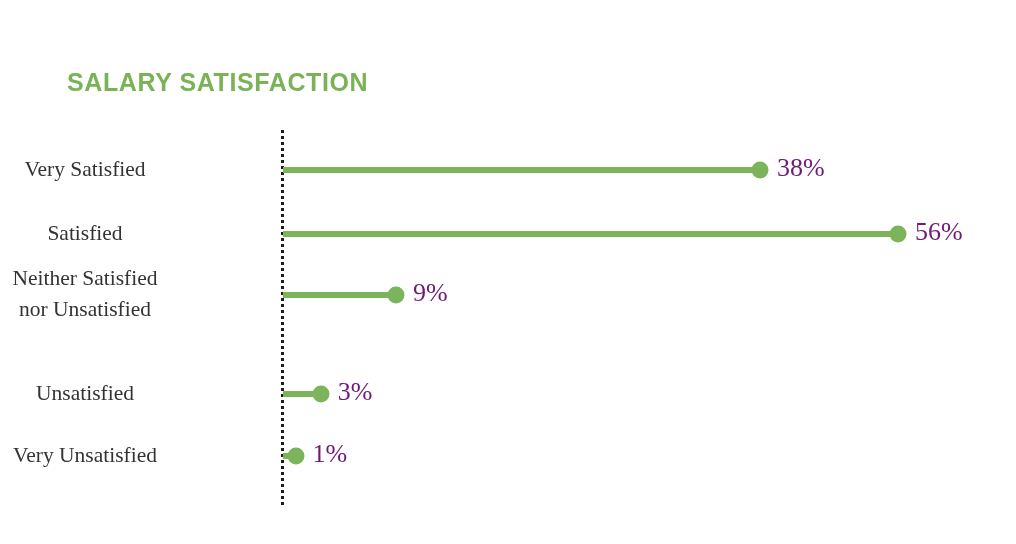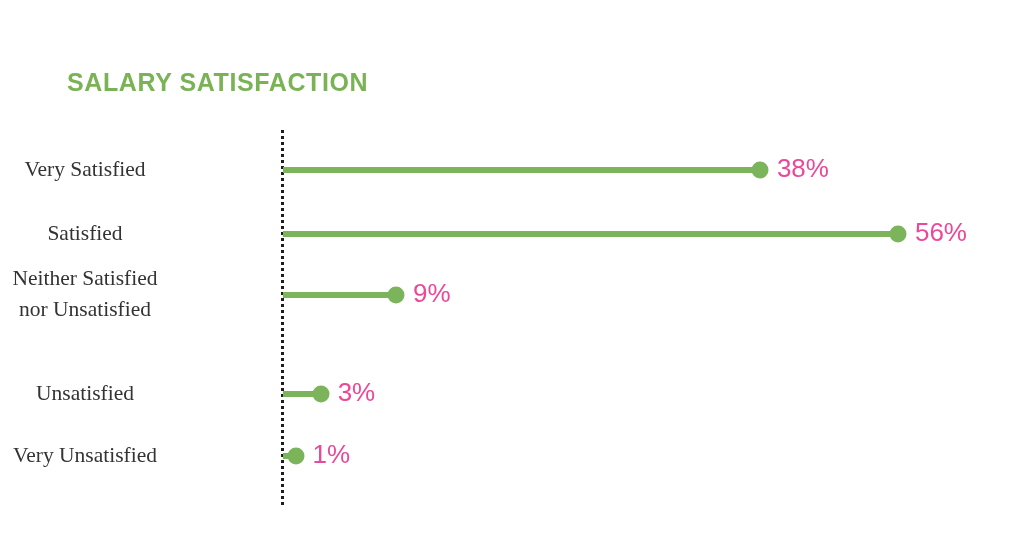--- a/index.html
+++ b/index.html
@@ -79,23 +79,23 @@
   .bar-dot {
     position: absolute;
     width: 17px;
     height: 17px;
     border-radius: 50%;
     background: #7cb45b;
     transform: translate(-8.5px, -8.5px);
   }
   .bar-value {
     position: absolute;
-    font-family: Liberation Sans, sans-serif;
+    font-family: Liberation Serif, serif;
     font-size: 26px;
-    color: #ec4899;
+    color: #701a75;
     white-space: nowrap;
     transform: translateY(-17px);
   }
 </style>
 </head>
 <body>
 
 <div id="chart-root">
 
   <div class="chart-title">SALARY SATISFACTION</div>

